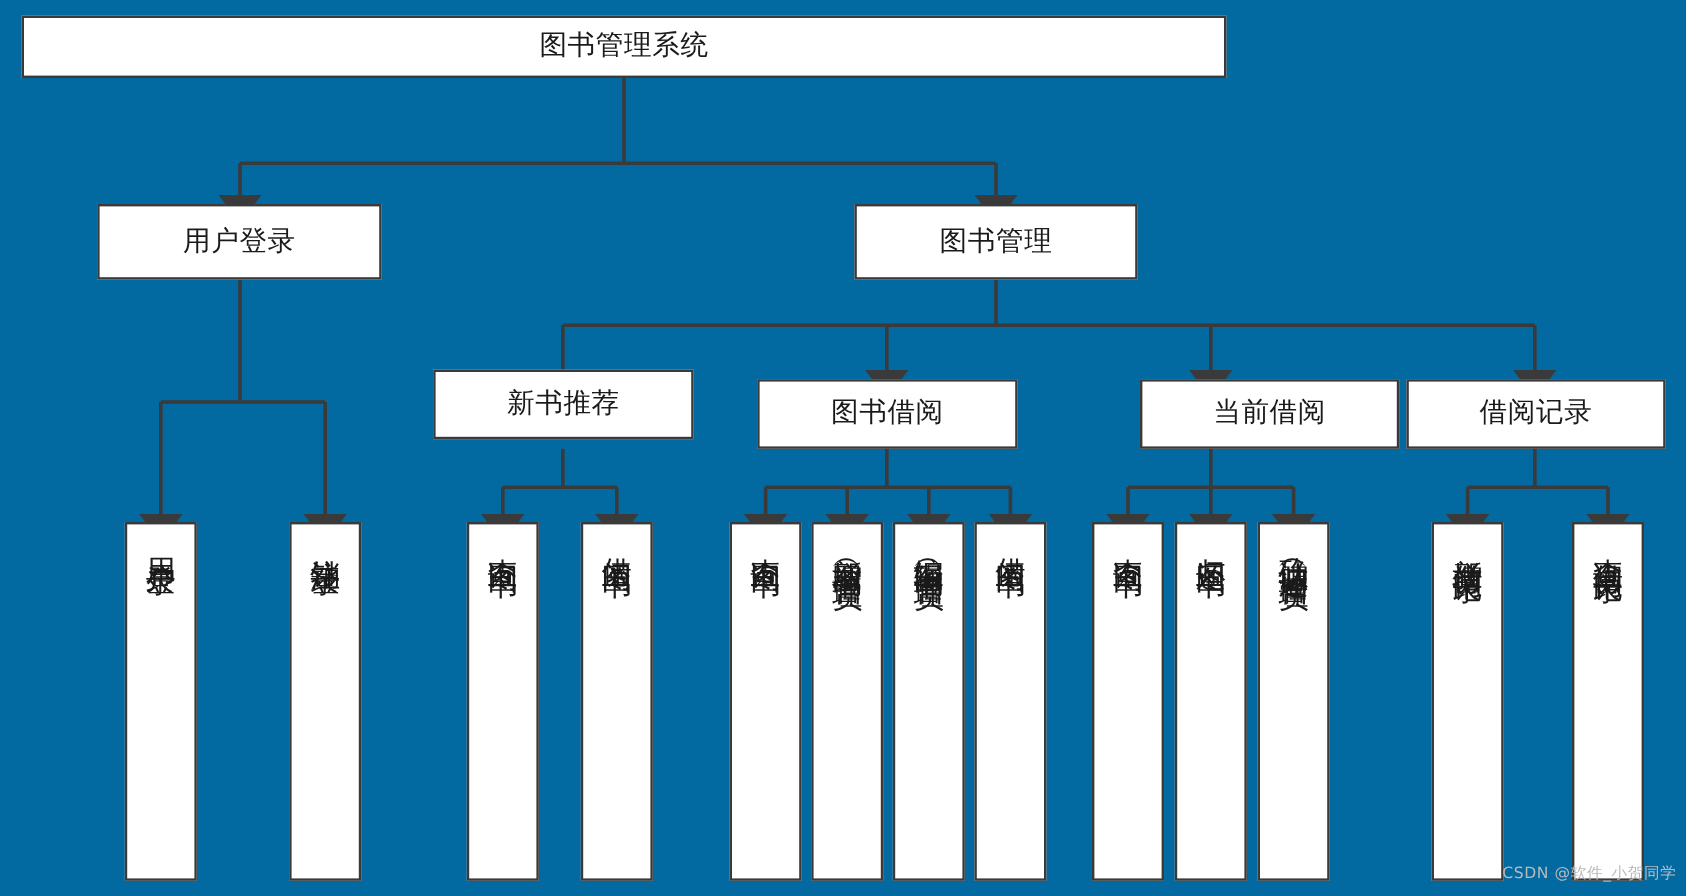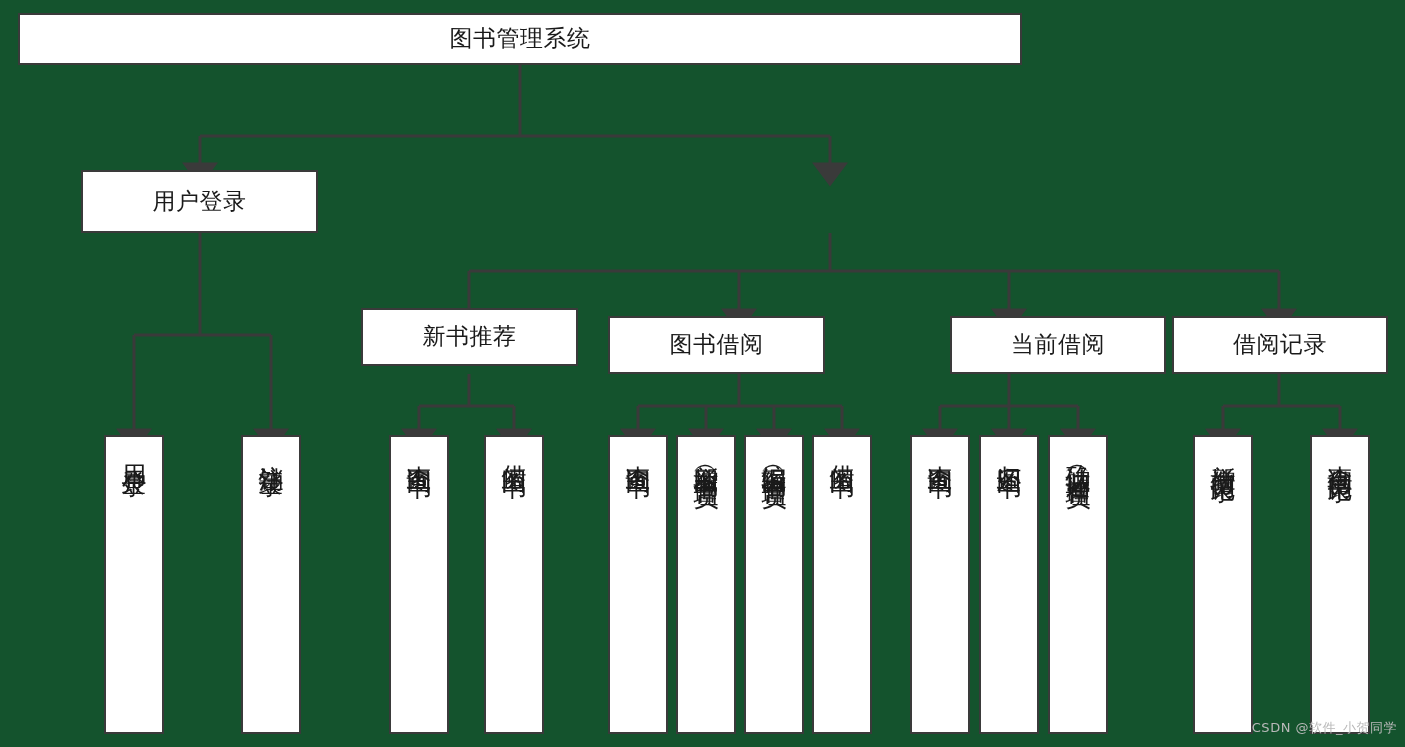--- a/index.html
+++ b/index.html
@@ -8,21 +8,21 @@
     padding: 0;
     background: #ffffff;
   }
   body {
     font-family: "DejaVu Sans", "Liberation Sans", sans-serif;
   }
   #diagram-root {
     position: relative;
     width: 1405px;
     height: 747px;
-    background: #14532d;
+    background: #0369a1;
     overflow: hidden;
   }
   #edge-layer {
     position: absolute;
     left: 0;
     top: 0;
     width: 1405px;
     height: 747px;
   }
   .node {
@@ -126,25 +126,28 @@
     </g>
   </svg>
 
   <div class="node horizontal" style="left:18px; top:13px; width:1004px; height:52px;">
     <span class="node-label">图书管理系统</span>
   </div>
 
   <div class="node horizontal" style="left:81px; top:170px; width:237px; height:63px;">
     <span class="node-label">用户登录</span>
   </div>
+  <div class="node horizontal" style="left:712px; top:170px; width:236px; height:63px;">
+    <span class="node-label">图书管理</span>
+  </div>
 
   <div class="node horizontal" style="left:361px; top:308px; width:217px; height:58px;">
     <span class="node-label">新书推荐</span>
   </div>
-  <div class="node horizontal" style="left:608px; top:316px; width:217px; height:58px;">
+  <div class="node horizontal" style="left:631px; top:316px; width:217px; height:58px;">
     <span class="node-label">图书借阅</span>
   </div>
   <div class="node horizontal" style="left:950px; top:316px; width:216px; height:58px;">
     <span class="node-label">当前借阅</span>
   </div>
   <div class="node horizontal" style="left:1172px; top:316px; width:216px; height:58px;align-items:center;">
     <span class="node-label">借阅记录</span>
   </div>
 
   <div class="node vertical" style="left:104px; top:435px; width:60px; height:299px;">

